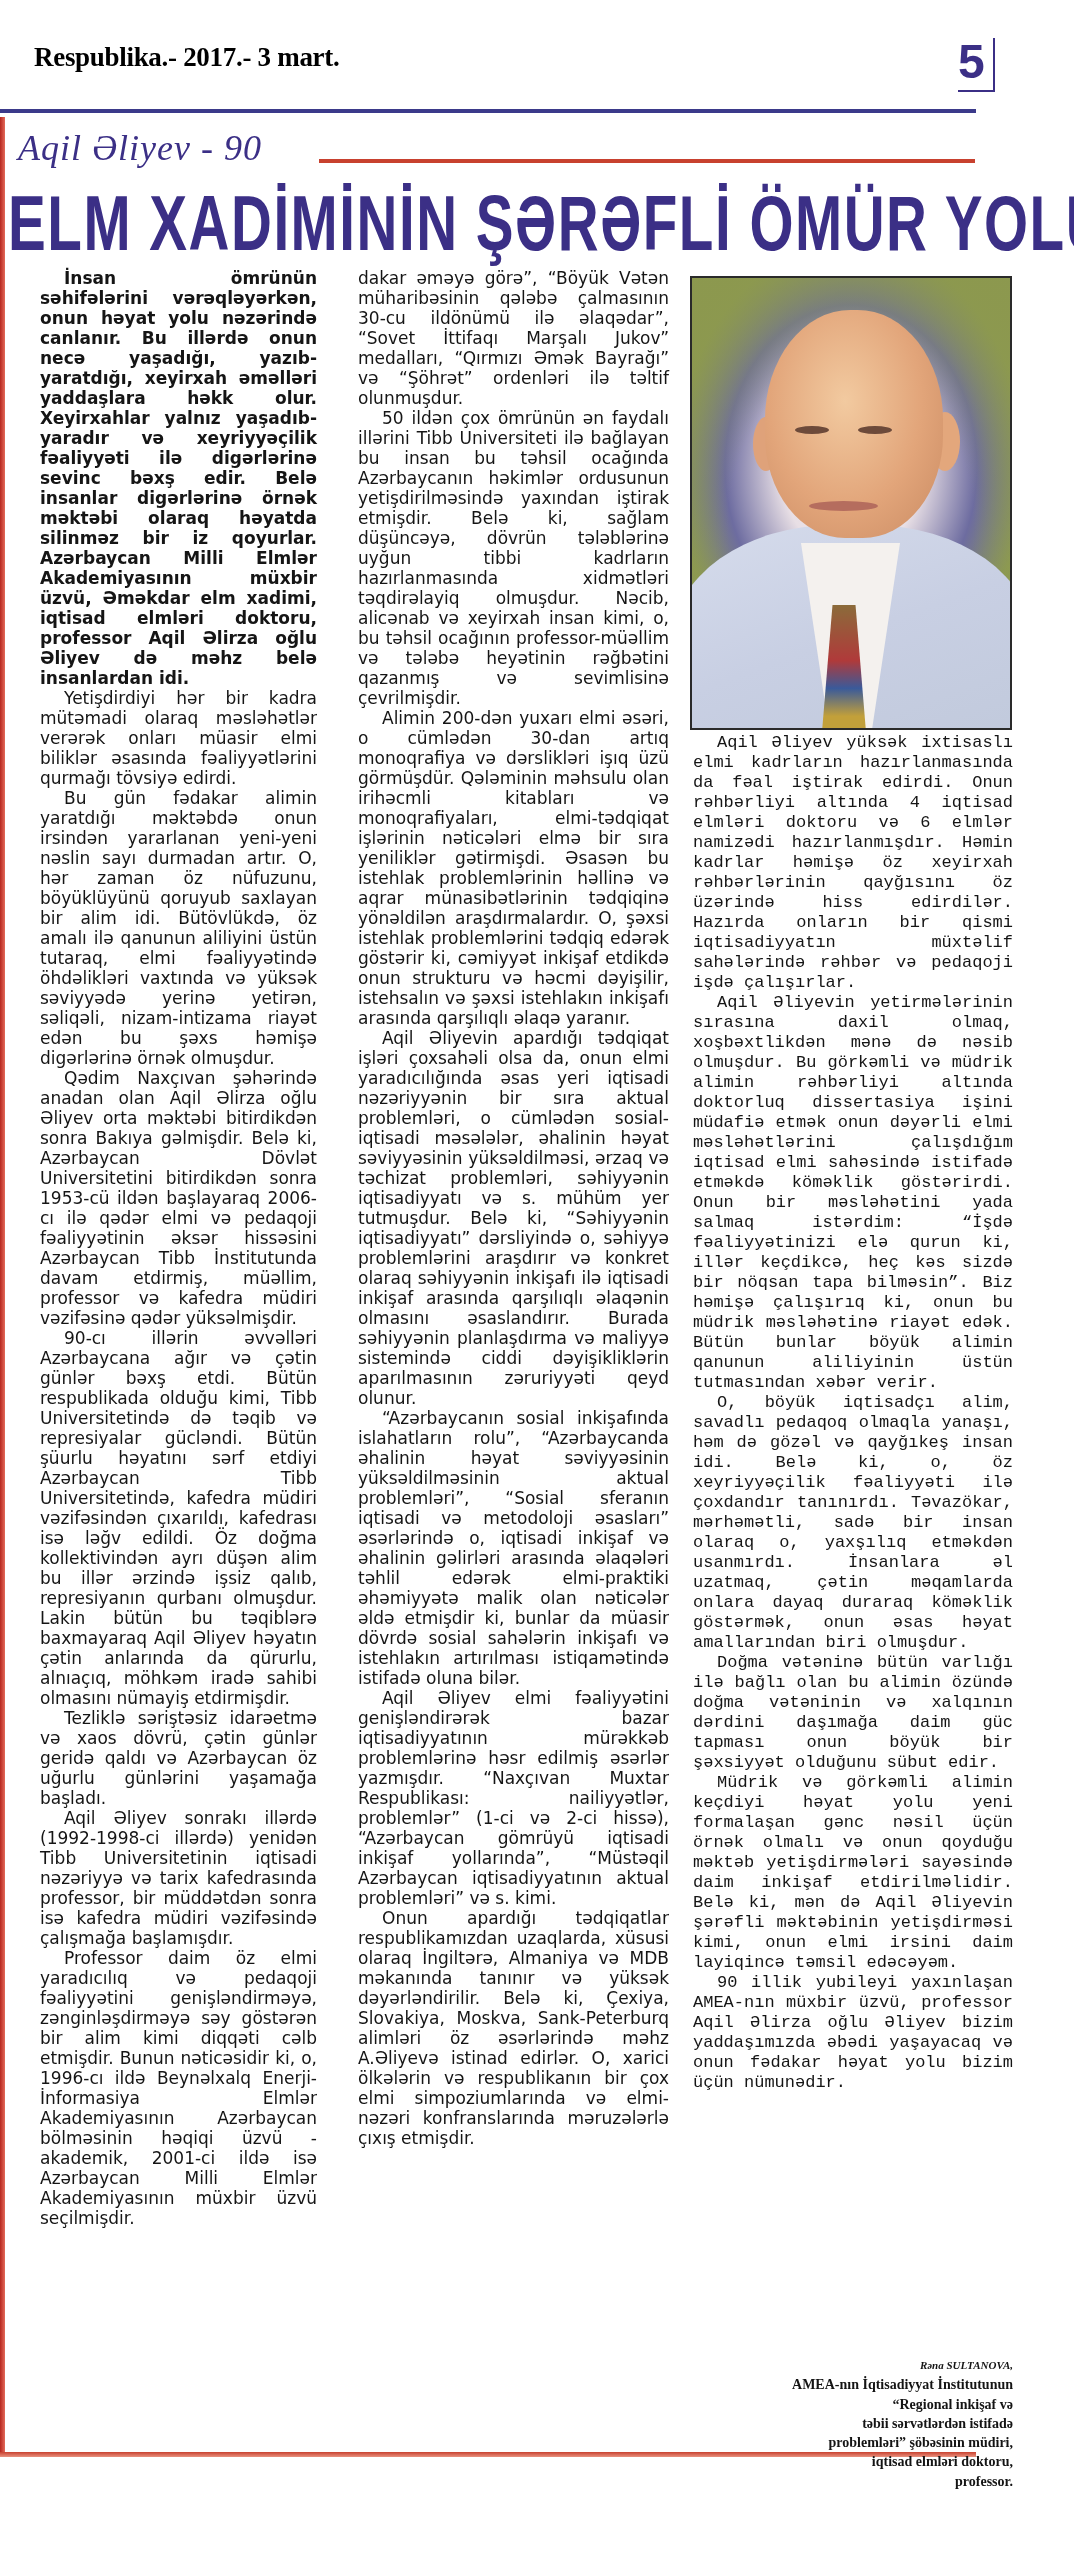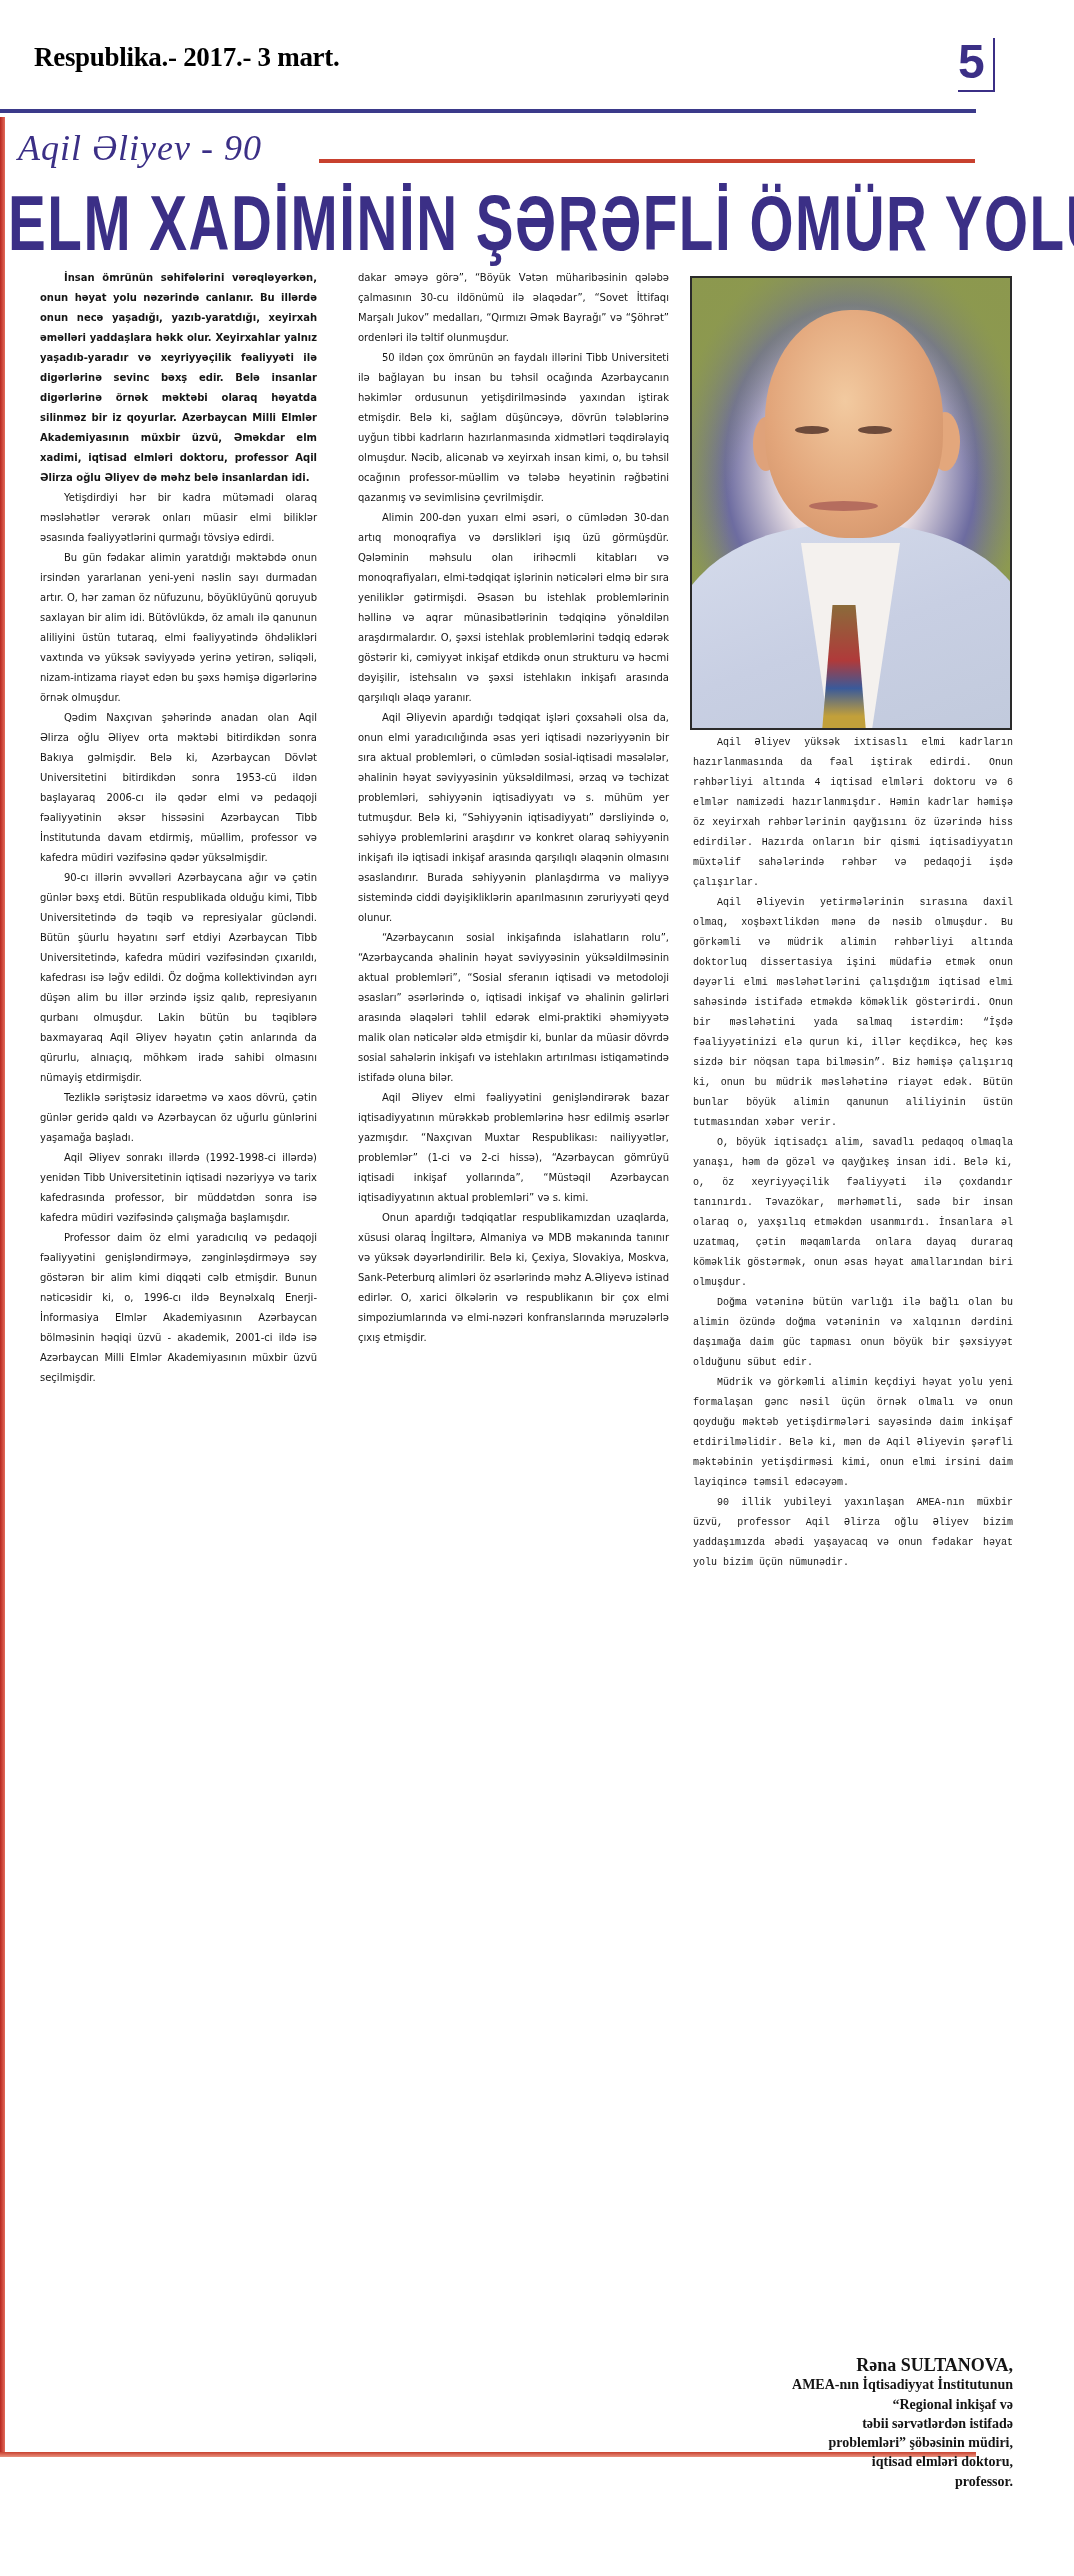--- a/index.html
+++ b/index.html
@@ -11,21 +11,21 @@
   .topline { position: absolute; left: 0; top: 109px; width: 976px; height: 4px; background: #3b3a8a; }
 
   .frame-left { position: absolute; left: 0; top: 117px; width: 5px; height: 2336px; background: linear-gradient(to right, #b5271f, #e46a5a); }
   .frame-bottom { position: absolute; left: 0; top: 2452px; width: 976px; height: 5px; background: linear-gradient(to bottom, #c8412f, #e9927f); }
 
   .kicker { position: absolute; left: 18px; top: 127px; font-family: "Liberation Serif", serif; font-style: italic; font-size: 36px; color: #3b2f86; letter-spacing: 1px; }
   .kicker-rule { position: absolute; left: 319px; top: 159px; width: 656px; height: 4px; background: #c8412f; }
 
   .headline { position: absolute; left: 8px; top: 184px; width: 970px; height: 75px; font-family: "Liberation Sans", sans-serif; font-weight: bold; font-size: 75px; line-height: 75px; color: #3b2f86; white-space: nowrap; transform-origin: left top; transform: scaleX(0.755) scaleY(1.05); letter-spacing: 2px; }
 
-  .col { position: absolute; font-family: "DejaVu Sans", sans-serif; font-size: 10px; line-height: 20px; text-align: justify; color: #151515; hyphens: none; }
+  .col { position: absolute; font-family: "DejaVu Sans", sans-serif; font-size: 17px; line-height: 20px; text-align: justify; color: #151515; hyphens: none; }
   .col p { margin: 0; text-indent: 24px; }
   .col p.nobreak-indent { text-indent: 0; }
   .col1 { left: 40px; top: 268px; width: 277px; }
   .col1 p.lead { font-weight: bold; }
   .col2 { left: 358px; top: 268px; width: 311px; }
   .col3 { left: 693px; top: 733px; width: 320px; font-family: Liberation Mono, monospace; }
 
   .photo { position: absolute; left: 690px; top: 276px; width: 322px; height: 454px; border: 2px solid #2a2a2a; box-sizing: border-box; overflow: hidden;
            background: radial-gradient(ellipse 55% 50% at 50% 42%, #f1ecea 0%, #e8dfe5 40%, #6d6ca0 72%, #8d9a52 100%); }
   .photo .bg { position:absolute; inset:0; background: radial-gradient(ellipse 70% 65% at 50% 55%, rgba(140,150,80,0) 55%, rgba(140,152,78,0.9) 100%); }
@@ -33,21 +33,21 @@
   .photo .ear-l { position:absolute; left: 61px; top: 139px; width: 26px; height: 54px; border-radius: 50%; background:#dfa27a; }
   .photo .ear-r { position:absolute; left: 238px; top: 134px; width: 30px; height: 59px; border-radius: 50%; background:#e3a77c; }
   .photo .eye-l { position:absolute; left: 103px; top: 148px; width: 34px; height: 8px; border-radius: 50%; background:#6d4a3a; }
   .photo .eye-r { position:absolute; left: 166px; top: 148px; width: 34px; height: 8px; border-radius: 50%; background:#6d4a3a; }
   .photo .mouth { position:absolute; left: 117px; top: 223px; width: 69px; height: 10px; border-radius: 50%; background:#b56d5e; }
   .photo .suit { position:absolute; left: -20px; top: 247px; width: 361px; height: 257px; border-radius: 45% 45% 0 0; background: linear-gradient(160deg, #d6dcec 0%, #c8cfe3 45%, #bfc8da 100%); }
   .photo .shirt { position:absolute; left: 109px; top: 265px; width: 99px; height: 198px; background:#f4f1ee; clip-path: polygon(0 0, 100% 0, 70% 100%, 30% 100%); }
   .photo .tie { position:absolute; left: 129px; top: 327px; width: 46px; height: 139px; background: linear-gradient(180deg, #8b6b3a, #b03a3a 40%, #3a5a9a 60%, #c2a03a 80%); clip-path: polygon(25% 0, 75% 0, 100% 100%, 0 100%); }
 
   .signature { position: absolute; left: 693px; top: 2356px; width: 320px; text-align: right; font-family: "Liberation Serif", serif; font-weight: bold; font-size: 14px; line-height: 19.3px; color: #141414; }
-  .signature .name { font-size: 18px; }
+  .signature .name { font-size: 11px; font-style: italic; }
 </style>
 </head>
 <body>
 
 <div class="masthead">
   <div class="pub">Respublika.- 2017.- 3 mart.</div>
   <div class="pageno">5</div>
 </div>
 <div class="topline"></div>
 

